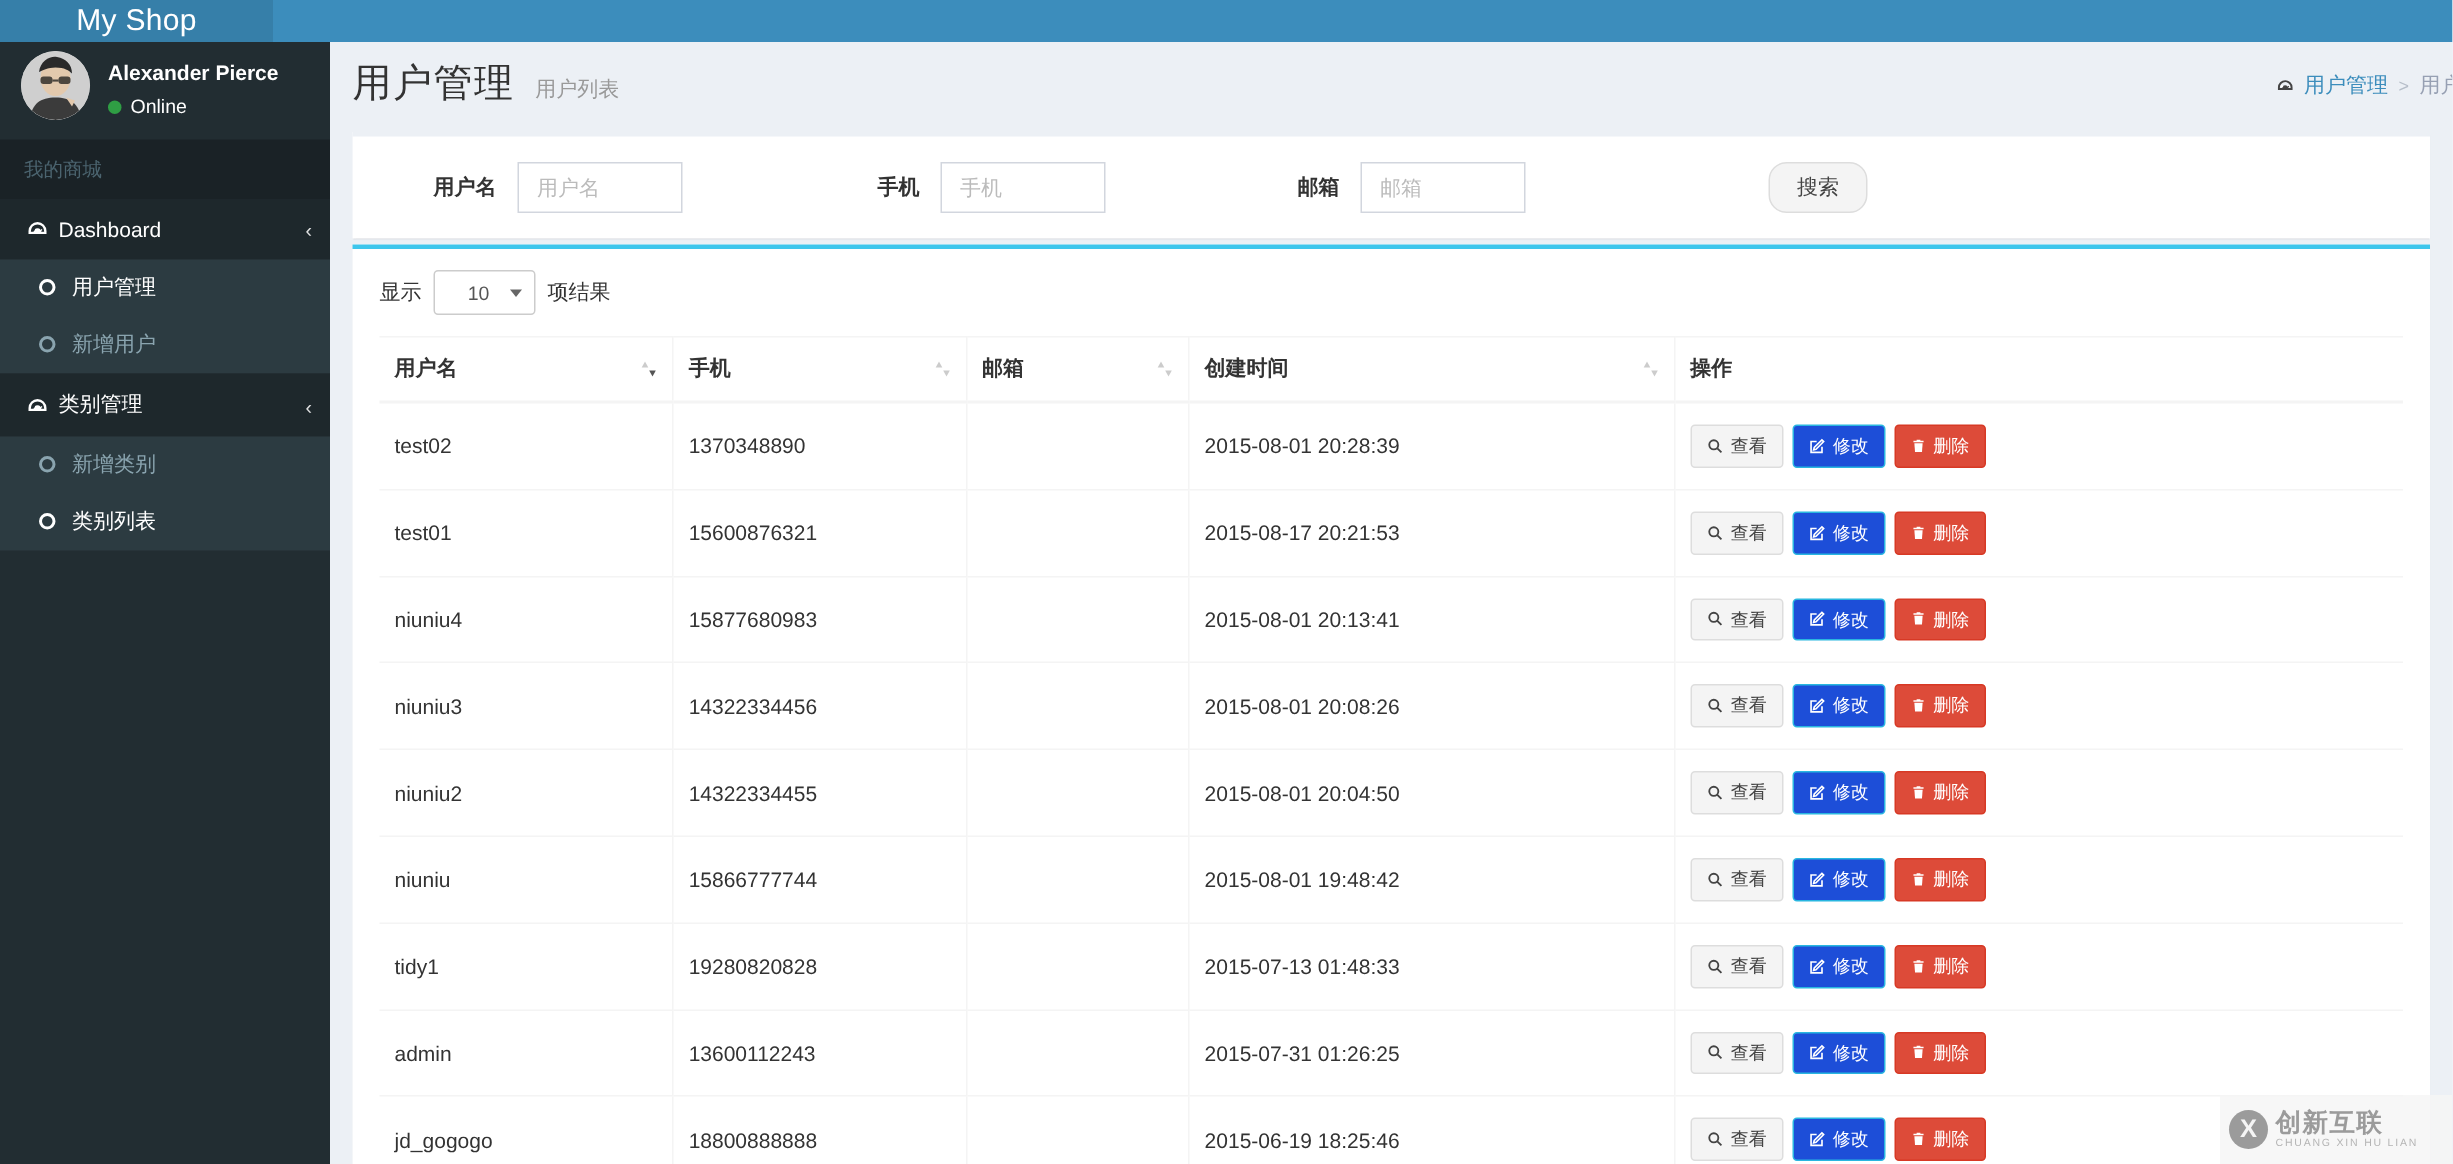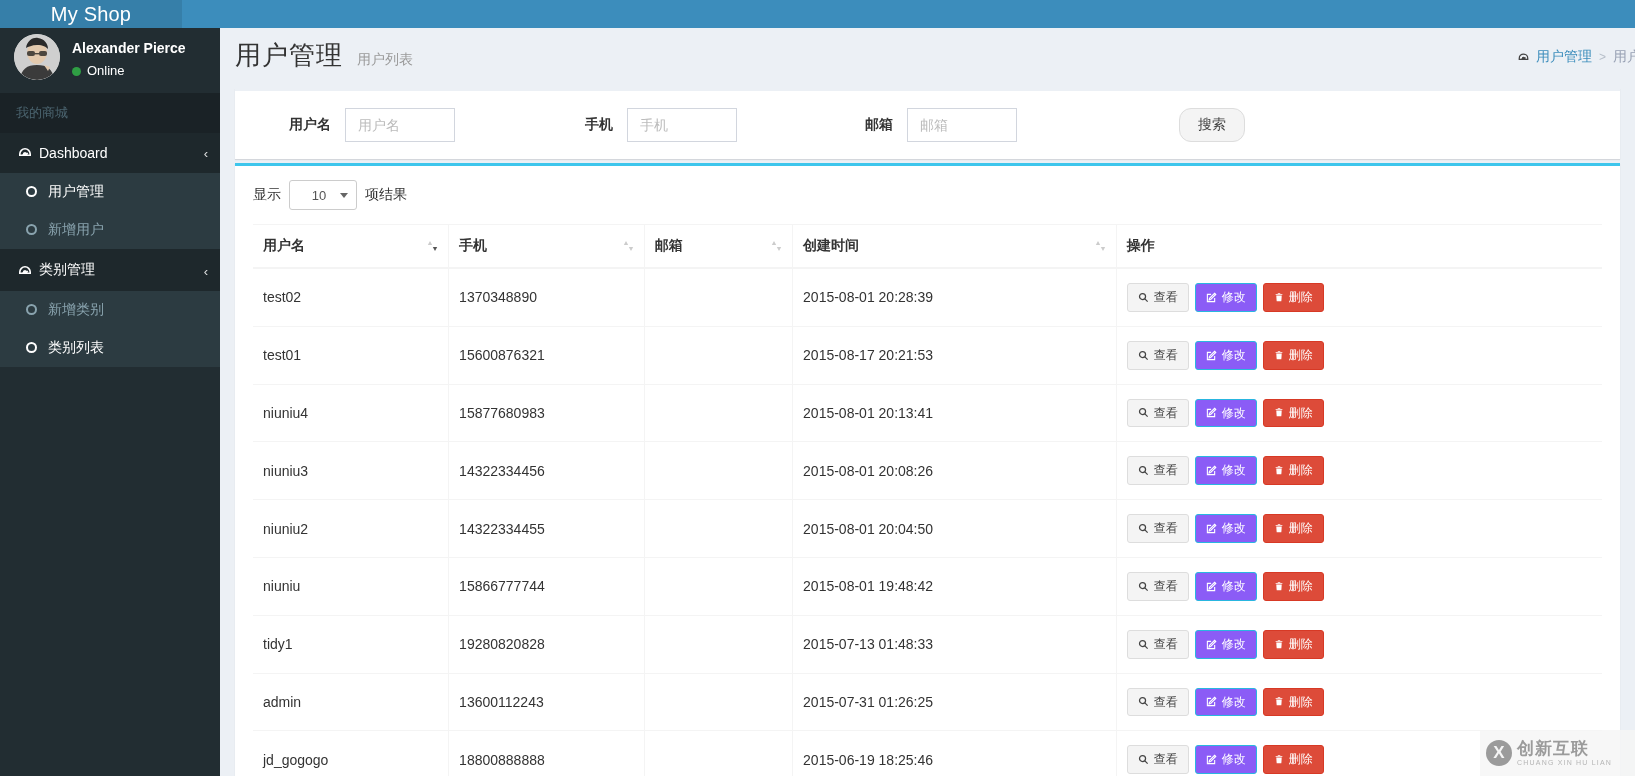--- a/index.html
+++ b/index.html
@@ -163,21 +163,21 @@
   table.data tbody tr:first-child td { border-top:1px solid #f4f4f4; }
 
   .acts { display:flex; gap:6px; }
   .btn {
     display:inline-flex; align-items:center; gap:5px;
     padding:5px 10px; font-size:12px; border-radius:3px;
     cursor:pointer; border:1px solid transparent; white-space:nowrap;
     font-family:"Liberation Sans", sans-serif; line-height:1.4;
   }
   .btn-default { background:#f4f4f4; border-color:#ddd; color:#444; }
-  .btn-info { background:#8b5cf6; border-color:#29b6e0; color:#fff; }
+  .btn-info { background:#1d4ed8; border-color:#29b6e0; color:#fff; }
   .btn-danger { background:#dd4b39; border-color:#d73925; color:#fff; }
   .btn svg { display:block; }
 
   
   .watermark {
     position:absolute; right:0; bottom:0; width:155px; height:46px;
     background:rgba(245,245,245,.82);
     display:flex; align-items:center; padding-left:6px; gap:5px;
     pointer-events:none;
   }

